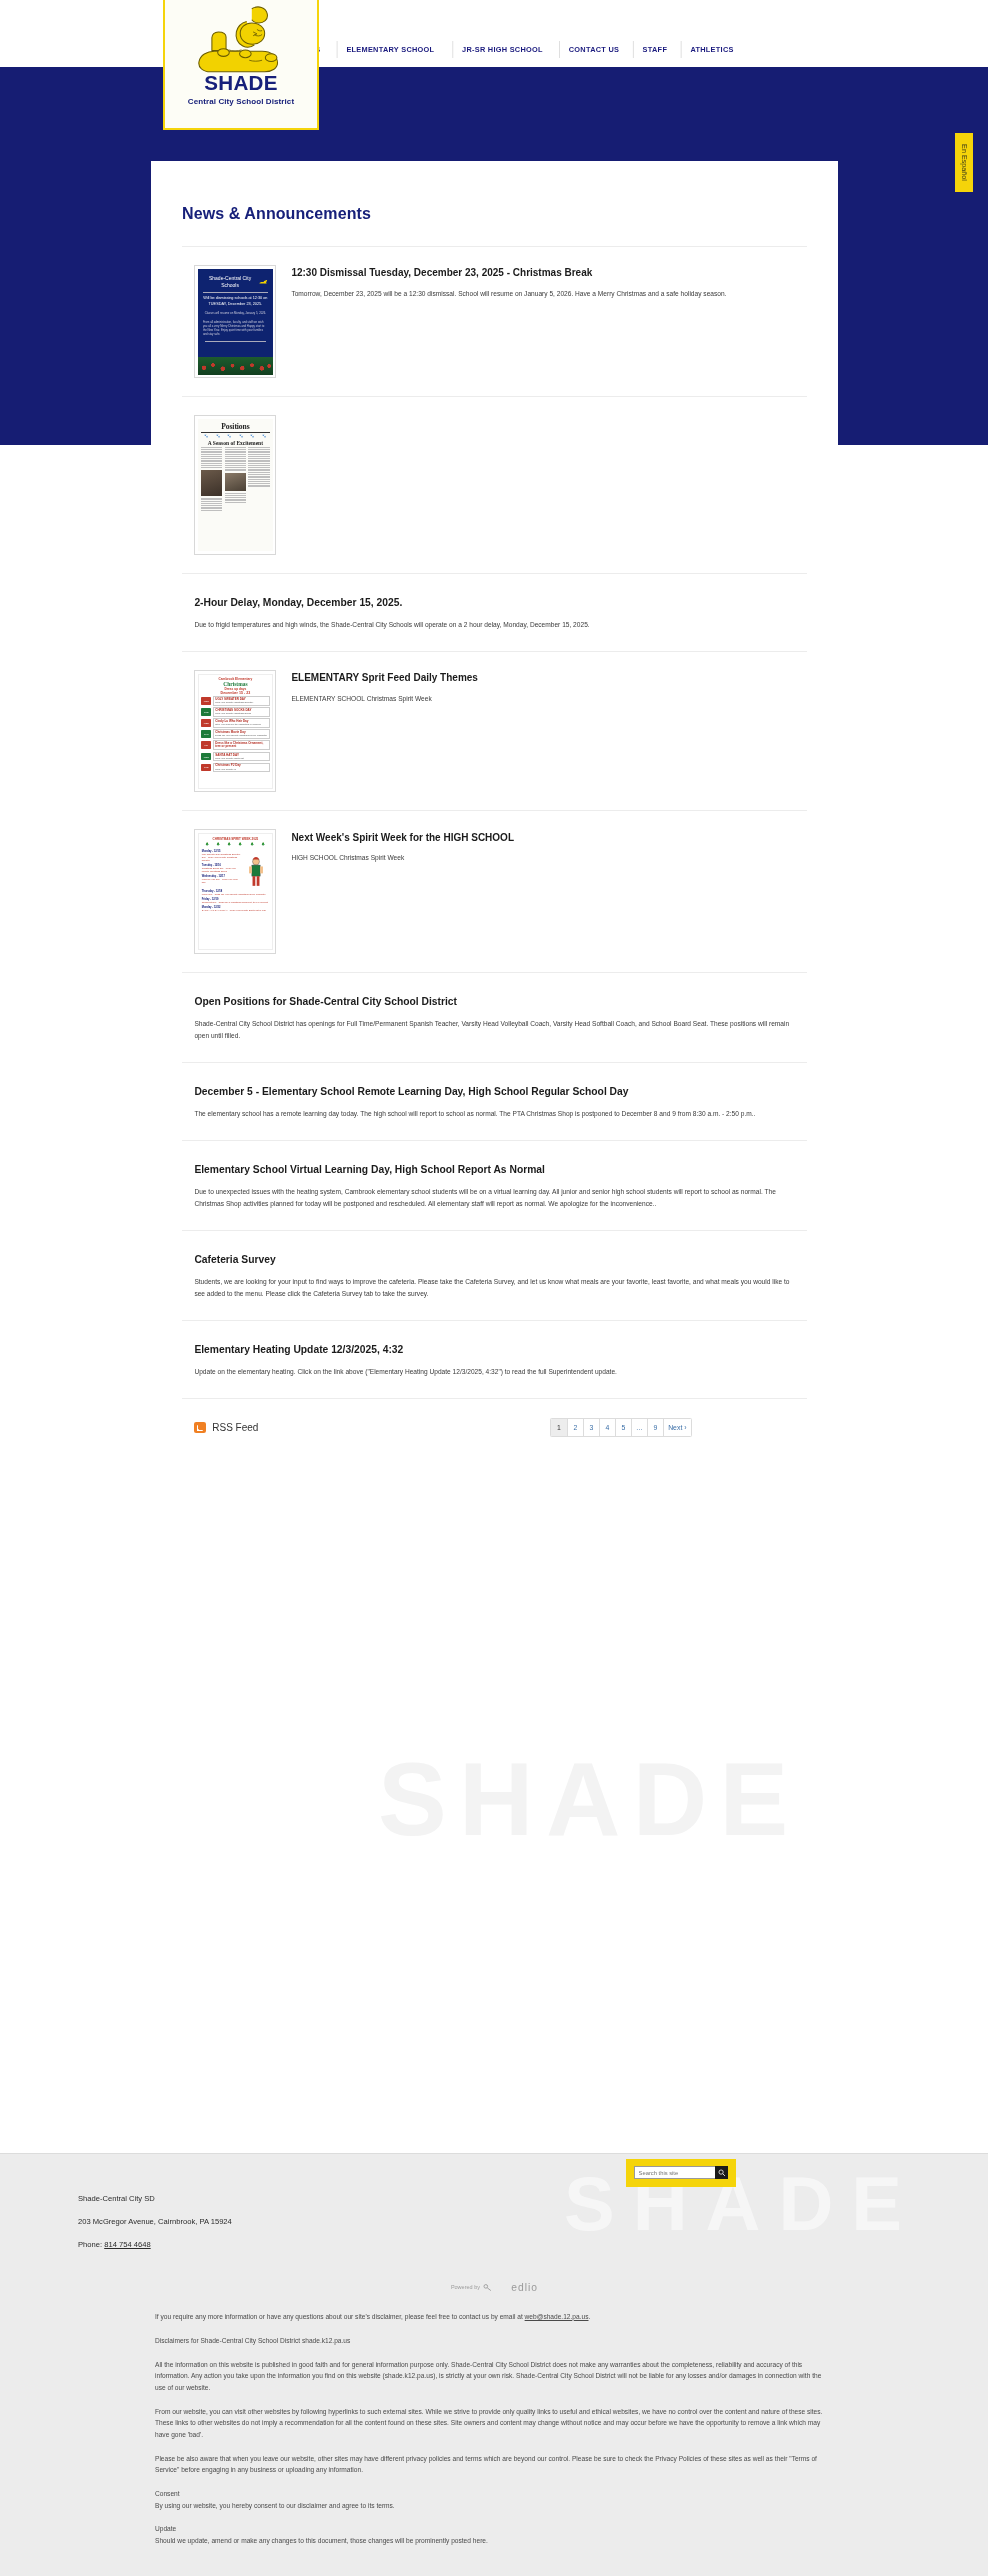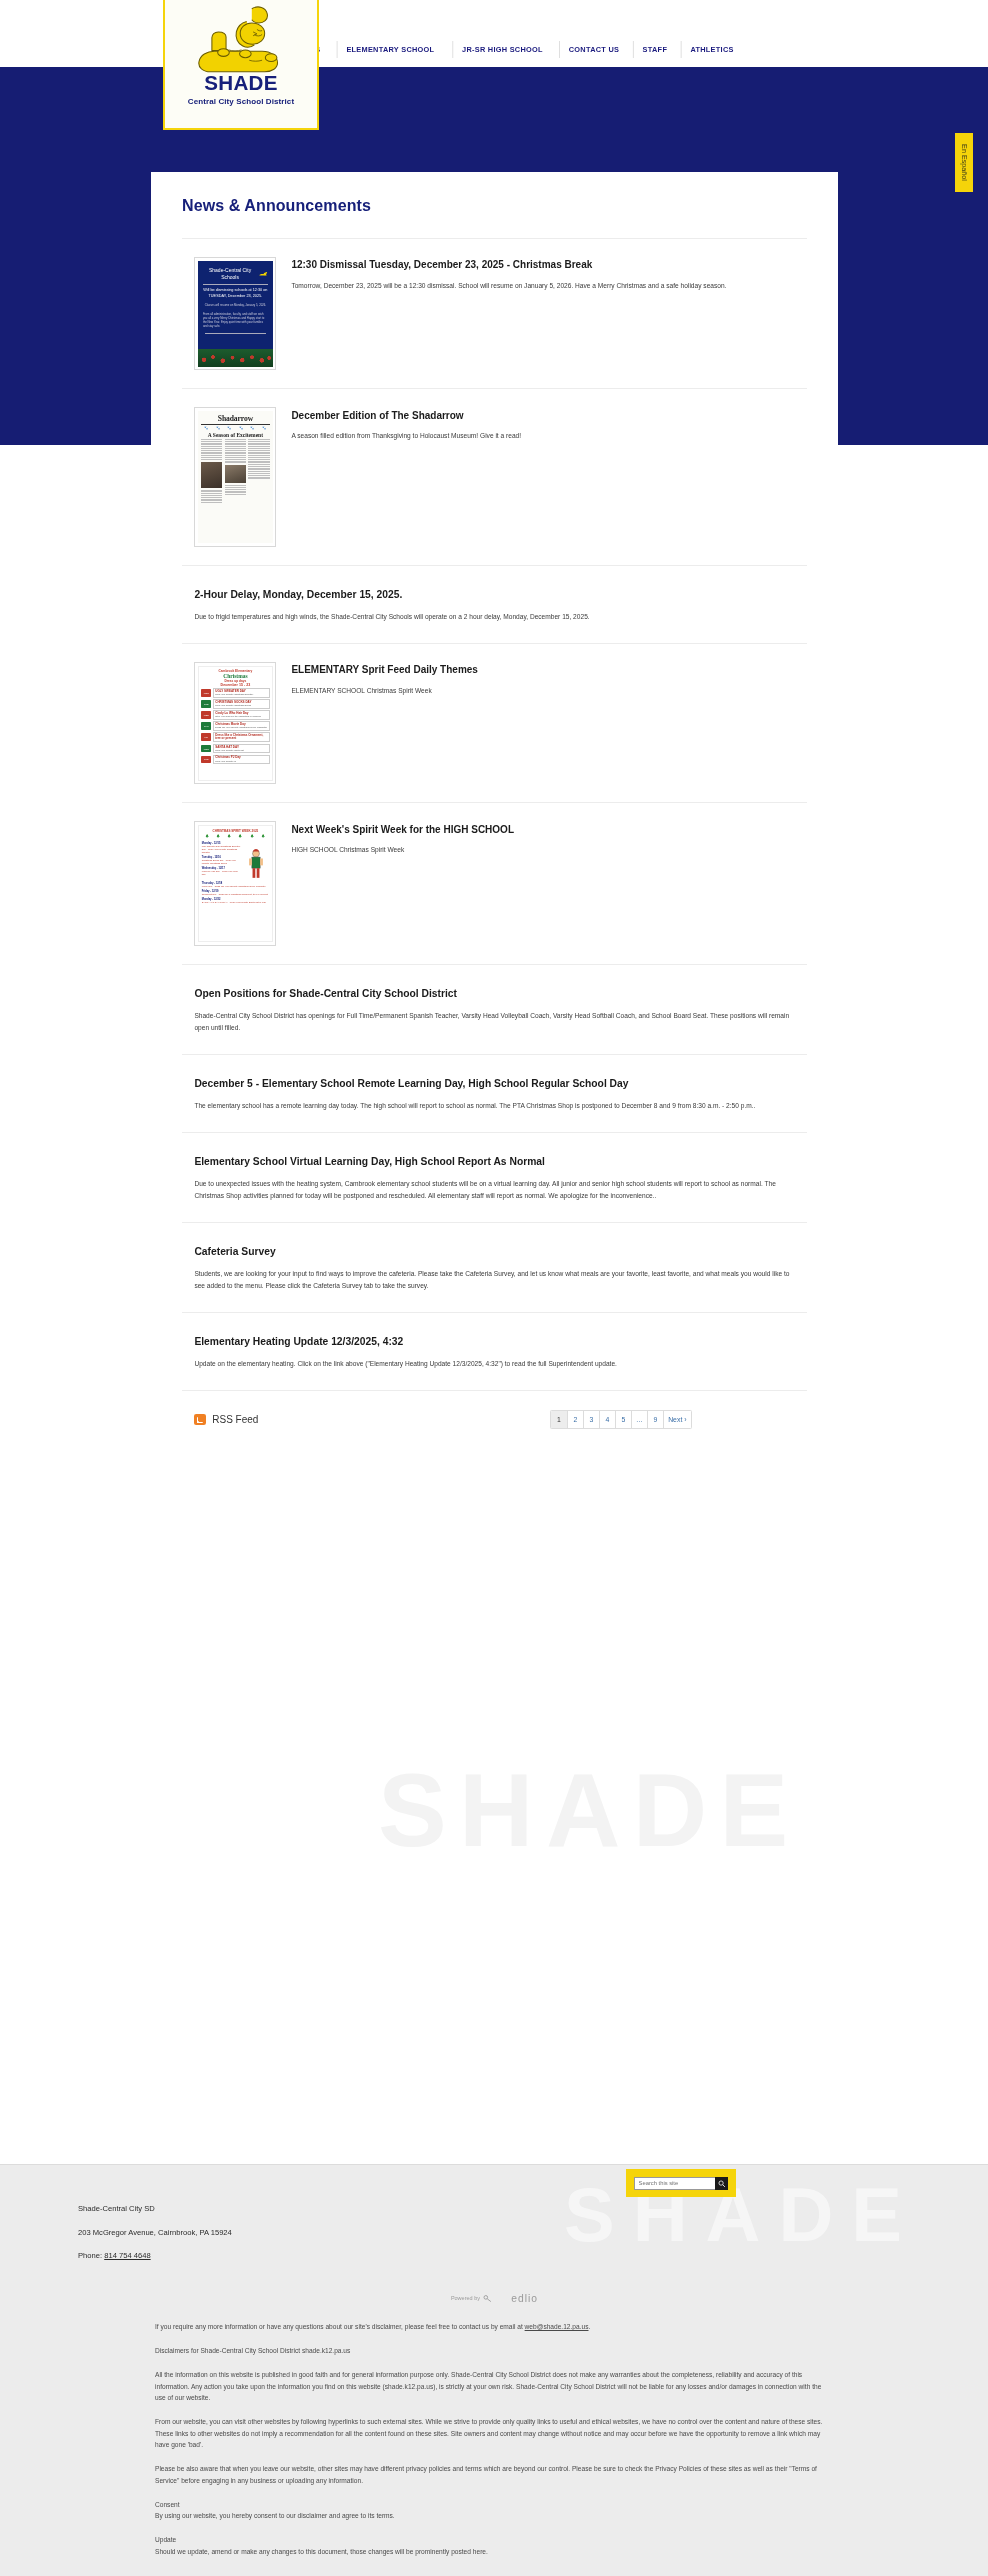--- a/index.html
+++ b/index.html
@@ -95,21 +95,21 @@
   }
   .watermark {
     position:absolute; inset:0; overflow:hidden; pointer-events:none; z-index:0;
   }
   .wm-shade {
     position:absolute;
     left:227px; top:1580px;
     font-size:103px; font-weight:bold; color:#f3f3f3;
     letter-spacing:12.4px;
   }
-  .content-inner { position:relative; z-index:2; padding:0 31px; }
+  .content-inner { position:relative; z-index:2; padding:8px 31px; }
 
   .page-heading {
     font-size:16px; font-weight:bold; color:#17207a;
     padding:25px 0 12.4px 0;
     letter-spacing:0.1px;
   }
 
   .news-list { border-top:0.7px solid #ececec; }
 
   .news-item {
@@ -361,21 +361,21 @@
           </div>
           <div class="news-text">
             <h2 class="news-title">12:30 Dismissal Tuesday, December 23, 2025 - Christmas Break</h2>
             <p class="news-desc">Tomorrow, December 23, 2025 will be a 12:30 dismissal. School will resume on January 5, 2026. Have a Merry Christmas and a safe holiday season.</p>
           </div>
         </div>
 
         <div class="news-item">
           <div class="thumb">
             <div class="paper2">
-              <div class="p2-mast">Shadarrow</div>
+              <div class="p2-mast">Positions</div>
               <div class="p2-paws">
                   <span>🐾</span>
                   <span>🐾</span>
                   <span>🐾</span>
                   <span>🐾</span>
                   <span>🐾</span>
                   <span>🐾</span>
                 </div>
               <div class="p2-title">A Season of Excitement</div>
               <div class="p2-cols">
@@ -455,24 +455,20 @@
                       <div></div>
                       <div></div>
                       <div></div>
                       <div></div>
                       <div></div>
                       <div></div>
                     </div>
                 </div>
               </div>
             </div>
-          </div>
-          <div class="news-text">
-            <h2 class="news-title">December Edition of The Shadarrow</h2>
-            <p class="news-desc">A season filled edition from Thanksgiving to Holocaust Museum! Give it a read!</p>
           </div>
         </div>
 
         <div class="news-item no-thumb">
           <div class="news-text">
             <h2 class="news-title">2-Hour Delay, Monday, December 15, 2025.</h2>
             <p class="news-desc">Due to frigid temperatures and high winds, the Shade-Central City Schools will operate on a 2 hour delay, Monday, December 15, 2025.</p>
           </div>
         </div>
 

